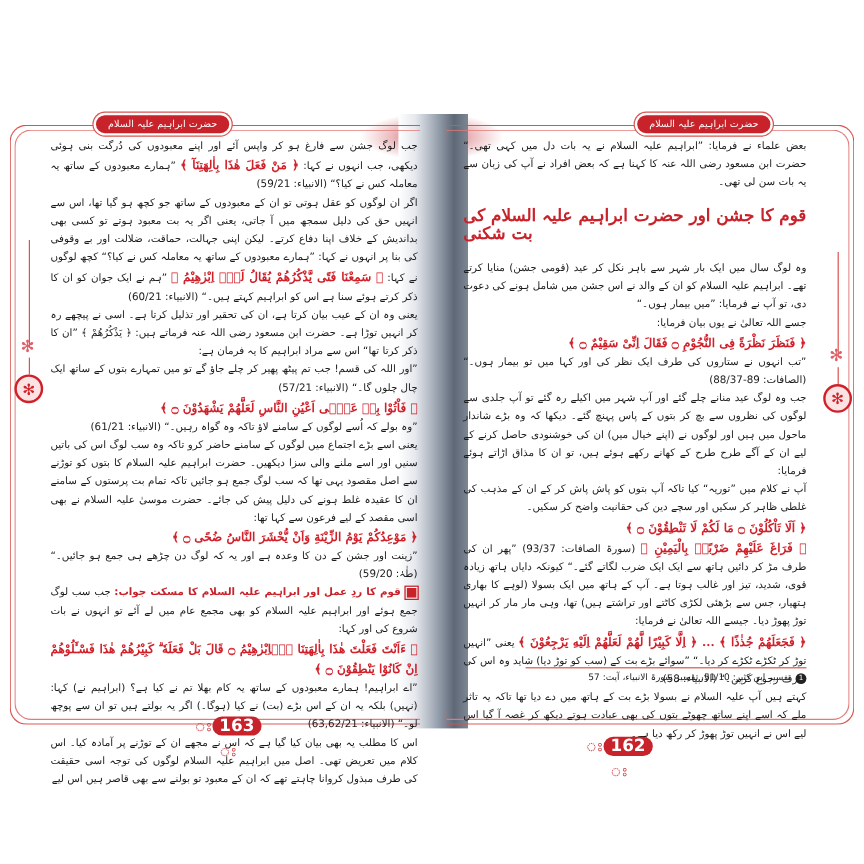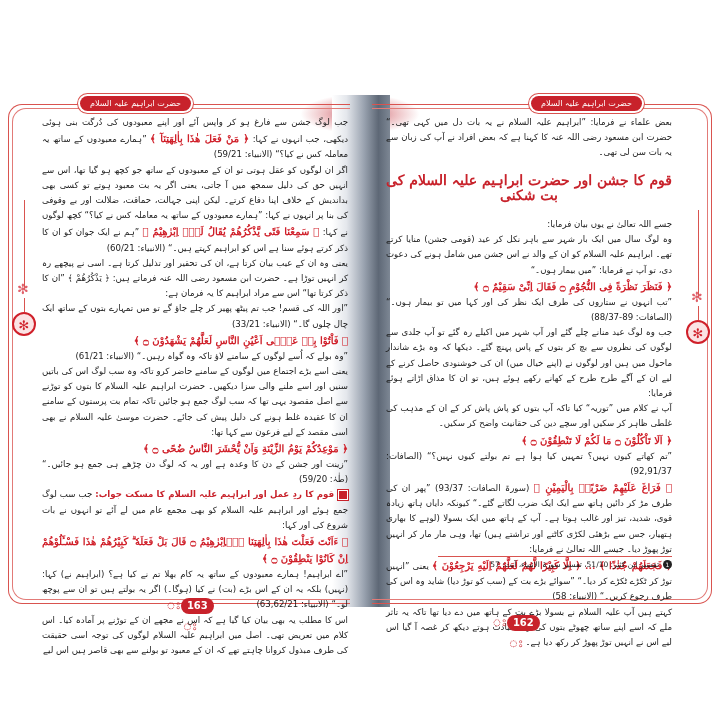--- a/index.html
+++ b/index.html
@@ -22,31 +22,31 @@
                   border-radius:8px; font-size:8px; line-height:15px; direction:rtl; white-space:nowrap;
                   box-shadow:0 0 0 2px #fff, 0 0 0 3px #d9534f; }
   .page-left .header-badge { left:72px; }
   .page-right .header-badge { right:70px; }
 
   .content { position:absolute; top:11px; direction:rtl; text-align:justify; font-size:8.6px; line-height:15.2px; }
   .page-left .content { left:34px; right:-4px; }
   .page-right .content { left:8px; right:40px; }
   .content p { margin:0; }
   .arabic { color:#d0202a; font-weight:bold; font-family:"DejaVu Serif", serif; font-size:10px; line-height:17px; }
-  .section-title { text-align:center; color:#c8222b; font-size:14px; font-weight:bold; font-family:"DejaVu Serif", serif; margin:12px 0 14px 0; }
+  .section-title { text-align:left; color:#c8222b; font-size:14px; font-weight:bold; font-family:"DejaVu Serif", serif; margin:12px 0 14px 0; }
   .subhead { color:#c8222b; font-weight:bold; }
   .bullet-sq { display:inline-block; width:8px; height:8px; background:#c8222b; border:1px solid #fff; outline:1px solid #c8222b; margin-left:4px; vertical-align:middle; }
 
   .footnote { position:absolute; right:40px; left:60px; top:452px; direction:rtl; font-size:7.5px; padding-top:3px; border-top:1px solid #d9534f; }
   .fn-num { display:inline-block; width:9px; height:9px; border-radius:50%; background:#222; color:#fff; font-size:6px; text-align:center; line-height:9px; margin-left:4px; }
 
   .page-num { position:absolute; top:490px; width:60px; height:18px; text-align:center; }
   .page-left .page-num { left:152px; }
   .page-right .page-num { left:108px;margin-top:17px; }
-  .page-num .pill { display:inline-block; background:#c8222b; color:#fff; font-size:10px; font-weight:bold; border-radius:9px; padding:1px 6px; line-height:14px; }
+  .page-num .pill { display:inline-block; background:#c8222b; color:#fff; font-size:14px; font-weight:bold; border-radius:9px; padding:1px 6px; line-height:14px; }
   .page-num .curl { color:#c8222b; font-size:10px; }
 
   
   .ornament-side { position:absolute; width:26px; }
   .ornament-side .line { position:absolute; left:12px; width:1px; background:#d9534f; }
   .ornament-side .star { position:absolute; left:5px; color:#e0606a; font-size:14px; line-height:14px; }
   .ornament-side .medal { position:absolute; left:0; width:24px; height:24px; border-radius:50%; border:2px solid #d0202a; background:#fbe3e4; color:#d0202a; text-align:center; line-height:24px; font-size:13px; box-sizing:border-box; }
   .left-side { left:12px; top:200px; height:140px; }
   .right-side { left:686px; top:210px; height:140px; }
 
@@ -65,21 +65,21 @@
 
   <div class="page page-left">
     <div class="frame frame-outer"></div>
     <div class="frame frame-inner"></div>
     <div class="header-badge">حضرت ابراہیم علیہ السلام</div>
 
     <div class="content">
       <p><span>جب لوگ جشن سے فارغ ہو کر واپس آئے اور اپنے معبودوں کی دُرگت بنی ہوئی دیکھی، جب انہوں نے کہا:</span> <span class="arabic">﴿ مَنْ فَعَلَ هٰذَا بِاٰلِهَتِنَآ ﴾</span> <span>”ہمارے معبودوں کے ساتھ یہ معاملہ کس نے کیا؟“ (الانبیاء: 59/21)</span></p>
       <p><span>اگر ان لوگوں کو عقل ہوتی تو ان کے معبودوں کے ساتھ جو کچھ ہو گیا تھا، اس سے انہیں حق کی دلیل سمجھ میں آ جاتی، یعنی اگر یہ بت معبود ہوتے تو کسی بھی بداندیش کے خلاف اپنا دفاع کرتے۔ لیکن اپنی جہالت، حماقت، ضلالت اور بے وقوفی کی بنا پر انہوں نے کہا: ”ہمارے معبودوں کے ساتھ یہ معاملہ کس نے کیا؟“ کچھ لوگوں نے کہا:</span> <span class="arabic">﴿ سَمِعْنَا فَتًى يَّذْكُرُهُمْ يُقَالُ لَهٗۤ اِبْرٰهِيْمُ ﴾</span> <span>”ہم نے ایک جوان کو ان کا ذکر کرتے ہوئے سنا ہے اس کو ابراہیم کہتے ہیں۔“ (الانبیاء: 60/21)</span></p>
       <p>یعنی وہ ان کے عیب بیان کرتا ہے، ان کی تحقیر اور تذلیل کرتا ہے۔ اسی نے پیچھے رہ کر انہیں توڑا ہے۔ حضرت ابن مسعود رضی اللہ عنہ فرماتے ہیں: ﴿ يَذْكُرُهُمْ ﴾ ”ان کا ذکر کرتا تھا“ اس سے مراد ابراہیم کا یہ فرمان ہے:</p>
-      <p>”اور اللہ کی قسم! جب تم پیٹھ پھیر کر چلے جاؤ گے تو میں تمہارے بتوں کے ساتھ ایک چال چلوں گا۔“ (الانبیاء: 33/21)</p>
+      <p>”اور اللہ کی قسم! جب تم پیٹھ پھیر کر چلے جاؤ گے تو میں تمہارے بتوں کے ساتھ ایک چال چلوں گا۔“ (الانبیاء: 57/21)</p>
       <p class="arabic">﴿ فَاْتُوْا بِهٖ عَلٰۤى اَعْيُنِ النَّاسِ لَعَلَّهُمْ يَشْهَدُوْنَ ۝ ﴾</p>
       <p>”وہ بولے کہ اُسے لوگوں کے سامنے لاؤ تاکہ وہ گواہ رہیں۔“ (الانبیاء: 61/21)</p>
       <p>یعنی اسے بڑے اجتماع میں لوگوں کے سامنے حاضر کرو تاکہ وہ سب لوگ اس کی باتیں سنیں اور اسے ملنے والی سزا دیکھیں۔ حضرت ابراہیم علیہ السلام کا بتوں کو توڑنے سے اصل مقصود یہی تھا کہ سب لوگ جمع ہو جائیں تاکہ تمام بت پرستوں کے سامنے ان کا عقیدہ غلط ہونے کی دلیل پیش کی جائے۔ حضرت موسیٰ علیہ السلام نے بھی اسی مقصد کے لیے فرعون سے کہا تھا:</p>
       <p class="arabic">﴿ مَوْعِدُكُمْ يَوْمُ الزِّيْنَةِ وَاَنْ يُّحْشَرَ النَّاسُ ضُحًى ۝ ﴾</p>
       <p>”زینت اور جشن کے دن کا وعدہ ہے اور یہ کہ لوگ دن چڑھے ہی جمع ہو جائیں۔“ (طٰہٰ: 59/20)</p>
       <p><span class="bullet-sq"></span><span class="subhead">قوم کا ردِ عمل اور ابراہیم علیہ السلام کا مسکت جواب:</span> <span>جب سب لوگ جمع ہوئے اور ابراہیم علیہ السلام کو بھی مجمع عام میں لے آئے تو انہوں نے بات شروع کی اور کہا:</span></p>
       <p class="arabic">﴿ ءَاَنْتَ فَعَلْتَ هٰذَا بِاٰلِهَتِنَا يٰۤاِبْرٰهِيْمُ ۝ قَالَ بَلْ فَعَلَهٗ ۗ كَبِيْرُهُمْ هٰذَا فَسْـَٔلُوْهُمْ اِنْ كَانُوْا يَنْطِقُوْنَ ۝ ﴾</p>
       <p>”اے ابراہیم! ہمارے معبودوں کے ساتھ یہ کام بھلا تم نے کیا ہے؟ (ابراہیم نے) کہا: (نہیں) بلکہ یہ ان کے اس بڑے (بت) نے کیا (ہوگا۔) اگر یہ بولتے ہیں تو ان سے پوچھ لو۔“ (الانبیاء: 63,62/21)</p>
       <p>اس کا مطلب یہ بھی بیان کیا گیا ہے کہ اس نے مجھے ان کے توڑنے پر آمادہ کیا۔ اس کلام میں تعریض تھی۔ اصل میں ابراہیم علیہ السلام لوگوں کی توجہ اسی حقیقت کی طرف مبذول کروانا چاہتے تھے کہ ان کے معبود تو بولنے سے بھی قاصر ہیں اس لیے</p>
     </div>
@@ -90,28 +90,27 @@
   </div>
 
   <div class="page page-right">
     <div class="frame frame-outer"></div>
     <div class="frame frame-inner"></div>
     <div class="header-badge">حضرت ابراہیم علیہ السلام</div>
 
     <div class="content">
       <p>بعض علماء نے فرمایا: ”ابراہیم علیہ السلام نے یہ بات دل میں کہی تھی۔“ حضرت ابن مسعود رضی اللہ عنہ کا کہنا ہے کہ بعض افراد نے آپ کی زبان سے یہ بات سن لی تھی۔</p>
       <div class="section-title">قوم کا جشن اور حضرت ابراہیم علیہ السلام کی بت شکنی</div>
+      <p>وہ لوگ سال میں ایک بار شہر سے باہر نکل کر عید (قومی جشن) منایا کرتے تھے۔ ابراہیم علیہ السلام کو ان کے والد نے اس جشن میں شامل ہونے کی دعوت دی، تو آپ نے فرمایا: ”میں بیمار ہوں۔“</p>
       <p>جسے اللہ تعالیٰ نے یوں بیان فرمایا:</p>
-      <p>وہ لوگ سال میں ایک بار شہر سے باہر نکل کر عید (قومی جشن) منایا کرتے تھے۔ ابراہیم علیہ السلام کو ان کے والد نے اس جشن میں شامل ہونے کی دعوت دی، تو آپ نے فرمایا: ”میں بیمار ہوں۔“</p>
       <p class="arabic">﴿ فَنَظَرَ نَظْرَةً فِى النُّجُوْمِ ۝ فَقَالَ اِنِّىْ سَقِيْمٌ ۝ ﴾</p>
       <p>”تب انہوں نے ستاروں کی طرف ایک نظر کی اور کہا میں تو بیمار ہوں۔“ (الصافات: 89-88/37)</p>
       <p>جب وہ لوگ عید منانے چلے گئے اور آپ شہر میں اکیلے رہ گئے تو آپ جلدی سے لوگوں کی نظروں سے بچ کر بتوں کے پاس پہنچ گئے۔ دیکھا کہ وہ بڑے شاندار ماحول میں ہیں اور لوگوں نے (اپنے خیال میں) ان کی خوشنودی حاصل کرنے کے لیے ان کے آگے طرح طرح کے کھانے رکھے ہوئے ہیں، تو ان کا مذاق اڑاتے ہوئے فرمایا:</p>
       <p>آپ نے کلام میں ”توریہ“ کیا تاکہ آپ بتوں کو پاش پاش کر کے ان کے مذہب کی غلطی ظاہر کر سکیں اور سچے دین کی حقانیت واضح کر سکیں۔</p>
       <p class="arabic">﴿ اَلَا تَاْكُلُوْنَ ۝ مَا لَكُمْ لَا تَنْطِقُوْنَ ۝ ﴾</p>
-      <p>”تم کھاتے کیوں نہیں؟ تمہیں کیا ہوا ہے تم بولتے کیوں نہیں؟“ (الصافات: 92,91/37)</p>
       <p><span class="arabic">﴿ فَرَاغَ عَلَيْهِمْ ضَرْبًاۢ بِالْيَمِيْنِ ﴾</span> <span>(سورۃ الصافات: 93/37) ”پھر ان کی طرف مڑ کر دائیں ہاتھ سے ایک ایک ضرب لگاتے گئے۔“ کیونکہ دایاں ہاتھ زیادہ قوی، شدید، تیز اور غالب ہوتا ہے۔ آپ کے ہاتھ میں ایک بسولا (لوہے کا بھاری ہتھیار، جس سے بڑھئی لکڑی کاٹتے اور تراشتے ہیں) تھا، وہی مار مار کر انہیں توڑ پھوڑ دیا۔ جیسے اللہ تعالیٰ نے فرمایا:</span></p>
       <p><span class="arabic">﴿ فَجَعَلَهُمْ جُذٰذًا ﴾ ... ﴿ اِلَّا كَبِيْرًا لَّهُمْ لَعَلَّهُمْ اِلَيْهِ يَرْجِعُوْنَ ﴾</span> <span>یعنی ”انہیں توڑ کر ٹکڑے ٹکڑے کر دیا۔“ ”سوائے بڑے بت کے (سب کو توڑ دیا) شاید وہ اس کی طرف رجوع کریں۔“ (الانبیاء: 58)</span></p>
       <p>کہتے ہیں آپ علیہ السلام نے بسولا بڑے بت کے ہاتھ میں دے دیا تھا تاکہ یہ تاثر ملے کہ اسے اپنے ساتھ چھوٹے بتوں کی بھی عبادت ہوتے دیکھ کر غصہ آ گیا اس لیے اس نے انہیں توڑ پھوڑ کر رکھ دیا ہے۔</p>
     </div>
 
     <div class="footnote">
       <span class="fn-num">1</span><span>تفسیر ابن کثیر: 51/10، تفسیر سورۃ الانبیاء، آیت: 57</span>
     </div>
 
     <div class="page-num">

